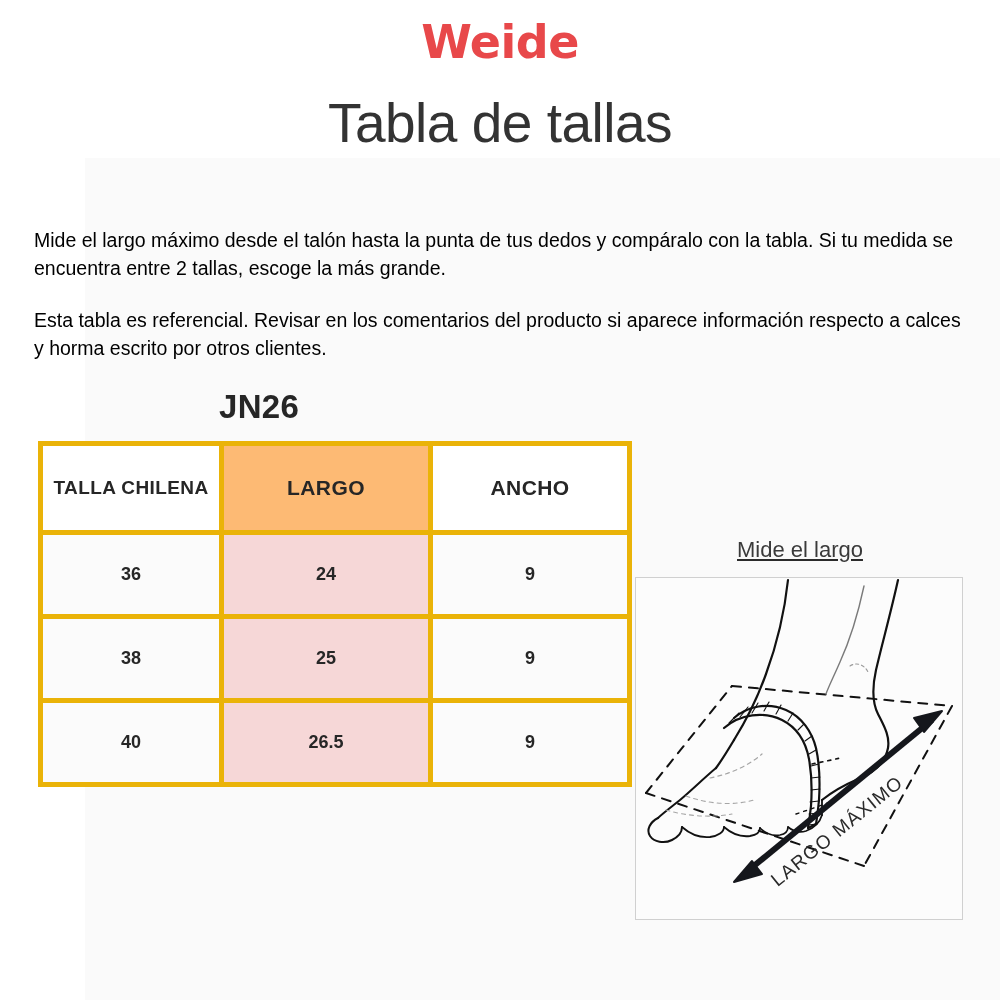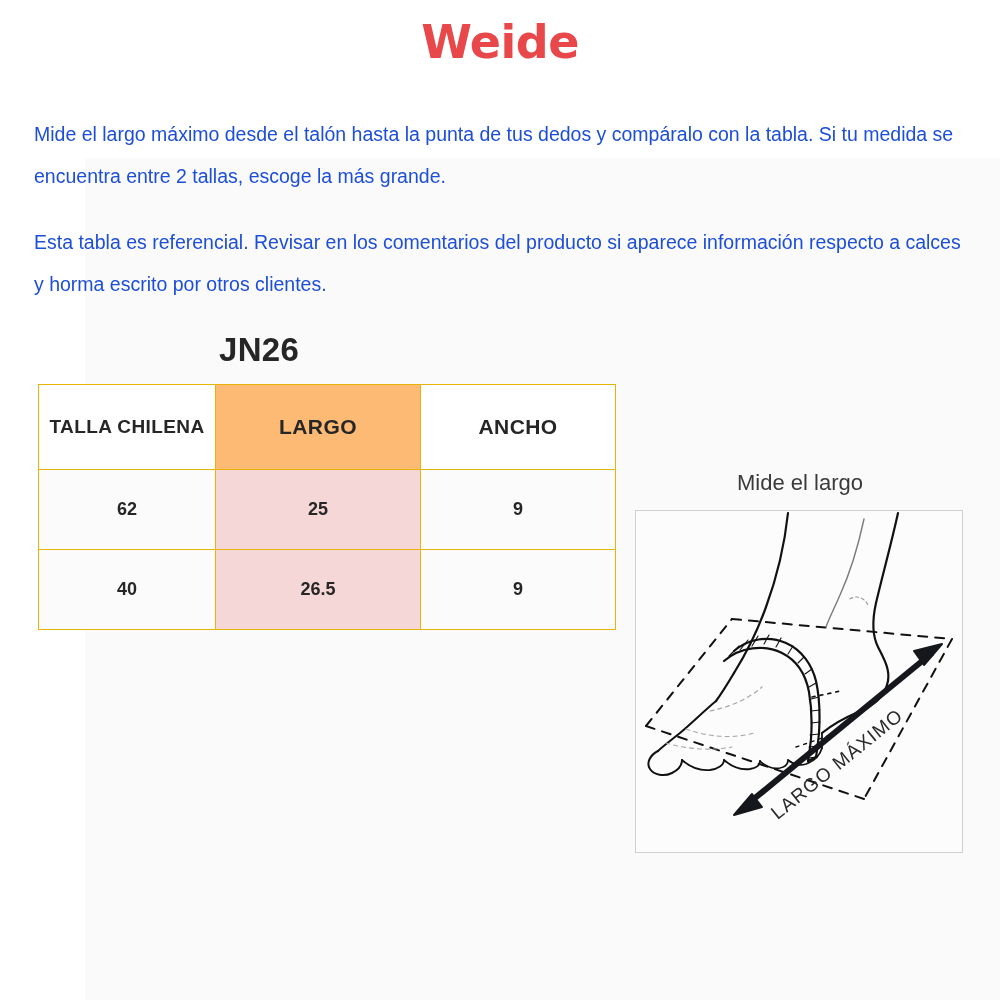--- a/index.html
+++ b/index.html
@@ -60,22 +60,22 @@
   }
 
   
   .intro {
     margin: 0 34px;
     padding-top: 38px;
   }
   .intro p {
     margin: 0;
     font-size: 19.5px;
-    line-height: 42px;
-    color: #1d4ed8;
+    line-height: 28px;
+    color: #000000;
     font-weight: 400;
   }
   .intro p.second {
     margin-top: 24px;
   }
 
   
   .model-name {
     margin: 26px 16px 0 219px;
     font-size: 33px;
@@ -93,21 +93,21 @@
   
   .size-table {
     position: absolute;
     left: 38px;
     top: 0;
     width: 574px;
     border-collapse: collapse;
     table-layout: fixed;
   }
   .size-table td, .size-table th {
-    border: 1px solid #eab308;
+    border: 5px solid #eab308;
     text-align: center;
     font-weight: 700;
     color: #262626;
     padding: 0;
     background: #fbfbfb;
   }
   .size-table thead th {
     height: 84px;
     font-size: 19px;
     letter-spacing: 0.4px;
@@ -128,22 +128,23 @@
     background: #f6d7d7;
   }
   .col-talla { width: 176px; }
   .col-largo { width: 204px; }
   .col-ancho { width: 194px; }
 
   
   .diagram-panel {
     position: absolute;
     left: 635px;
-    top: 86px;
+    top: 96px;
     width: 330px;
+    text-decoration: underline;
   }
   .diagram-caption {
     text-align: center;
     font-size: 22px;
     color: #3a3a3a;
     font-weight: 400;
     margin-bottom: 14px;
   }
   .diagram-box {
     width: 328px;
@@ -161,41 +162,47 @@
 <body>
 
 <div class="bg-band"></div>
 
 <div class="page">
 
   <div class="brand">
     <span class="brand-logo" style="color: rgb(232, 72, 74);">Weide</span>
   </div>
 
+  <h1 class="page-title">Tabla de tallas</h1>
 
   <div class="intro">
     <p class="first">Mide el largo máximo desde el talón hasta la punta de tus dedos y compáralo con la tabla. Si tu medida se encuentra entre 2 tallas, escoge la más grande.</p>
     <p class="second">Esta tabla es referencial. Revisar en los comentarios del producto si aparece información respecto a calces y horma escrito por otros clientes.</p>
   </div>
 
   <div class="model-name">JN26</div>
 
   <div class="content-row">
 
     <table class="size-table">
       <thead>
         <tr>
           <th class="col-talla">TALLA CHILENA</th>
           <th class="col-largo">LARGO</th>
           <th class="col-ancho">ANCHO</th>
         </tr>
       </thead>
       <tbody>
         <tr>
-          <td class="col-talla">62</td>
+          <td class="col-talla">36</td>
+          <td class="col-largo">24</td>
+          <td class="col-ancho">9</td>
+        </tr>
+        <tr>
+          <td class="col-talla">38</td>
           <td class="col-largo">25</td>
           <td class="col-ancho">9</td>
         </tr>
         <tr>
           <td class="col-talla">40</td>
           <td class="col-largo">26.5</td>
           <td class="col-ancho">9</td>
         </tr>
       </tbody>
     </table>

